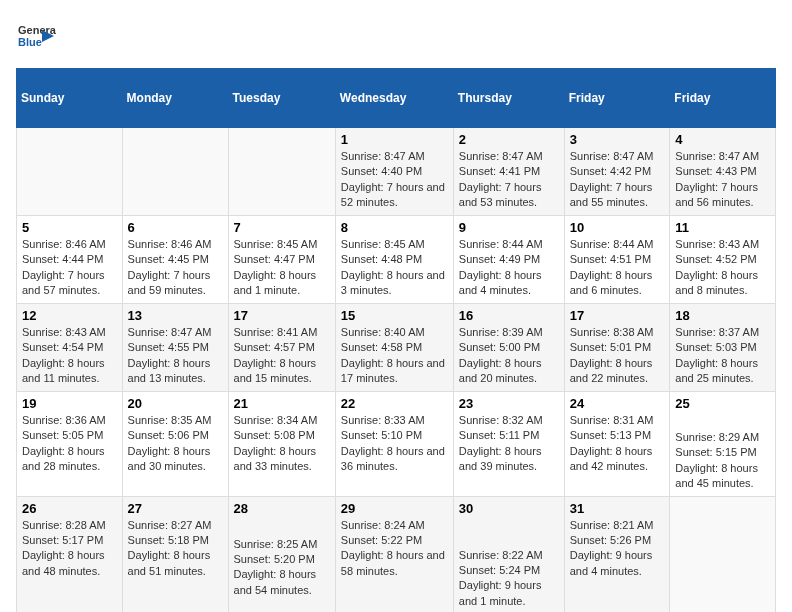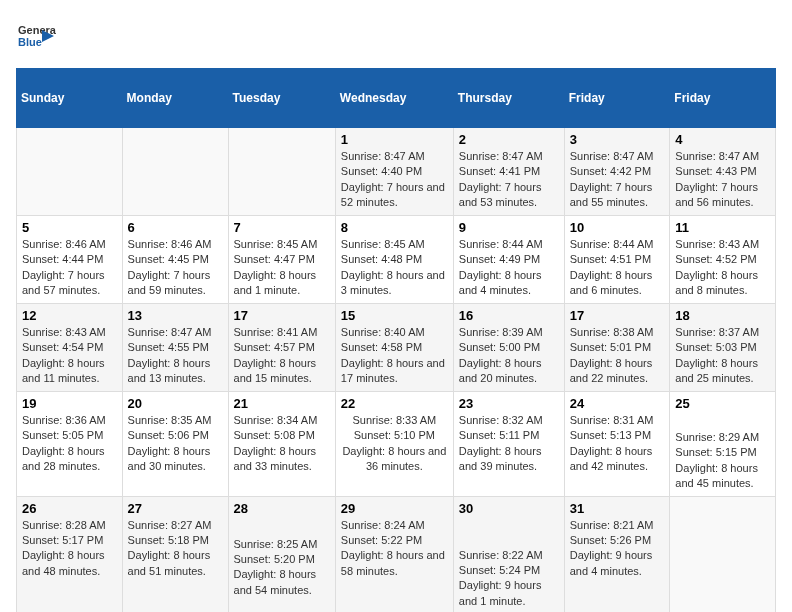--- a/index.html
+++ b/index.html
@@ -238,21 +238,21 @@
 Daylight: 8 hours and 30 minutes.</div>
         </td>
         <td>
           <span class="day-number">21</span>
           <div class="day-info" style="white-space: pre-line;">Sunrise: 8:34 AM
 Sunset: 5:08 PM
 Daylight: 8 hours and 33 minutes.</div>
         </td>
         <td>
           <span class="day-number">22</span>
-          <div class="day-info" style="white-space: pre-line; text-align: center;">Sunrise: 8:33 AM
+          <div class="day-info" style="white-space: pre-line;">Sunrise: 8:33 AM
 Sunset: 5:10 PM
 Daylight: 8 hours and 36 minutes.</div>
         </td>
         <td>
           <span class="day-number">23</span>
           <div class="day-info" style="white-space: pre-line;">Sunrise: 8:32 AM
 Sunset: 5:11 PM
 Daylight: 8 hours and 39 minutes.</div>
         </td>
         <td>

